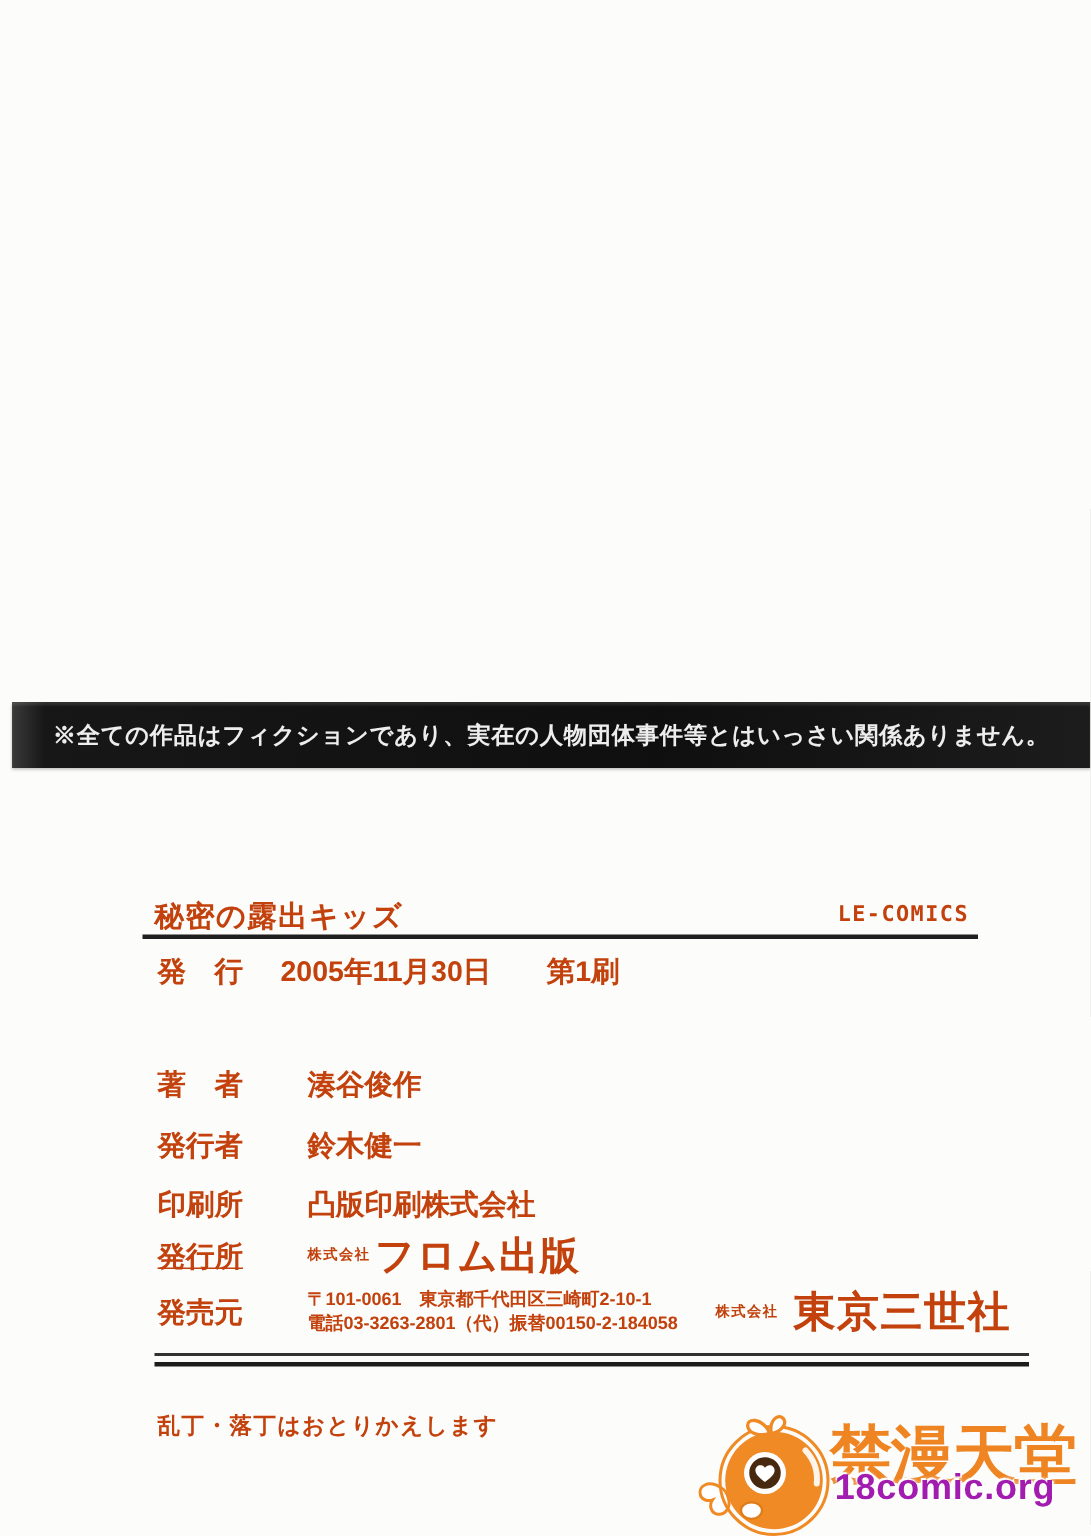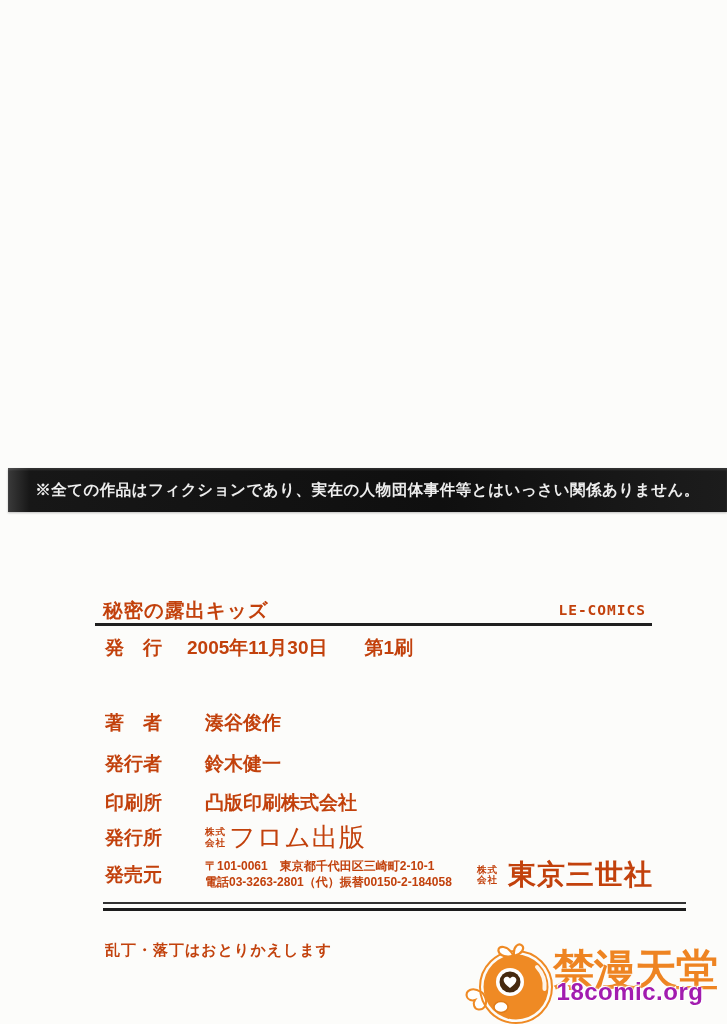--- a/index.html
+++ b/index.html
@@ -99,33 +99,34 @@
     top: 224px;
     left: 20px;
     display: flex;
     align-items: center;
   }
   .publisher-row .label {
     width: 64px;
     margin-right: 36px;
     font-size: 19px;
     font-weight: 600;
+    text-decoration: underline;
   }
   .corp-stack {
     display: flex;
-    flex-direction: column;
+    flex-direction: row;
     font-size: 9.5px;
     font-weight: 700;
     line-height: 1.1;
     letter-spacing: 1px;
   }
   .publisher-name {
     margin-left: 3px;
     font-size: 26px;
-    font-weight: 400;
+    font-weight: 700;
     letter-spacing: 1px;
   }
   .distributor-row {
     position: absolute;
     top: 260px;
     left: 20px;
     display: flex;
     align-items: center;
   }
   .distributor-row .label {

